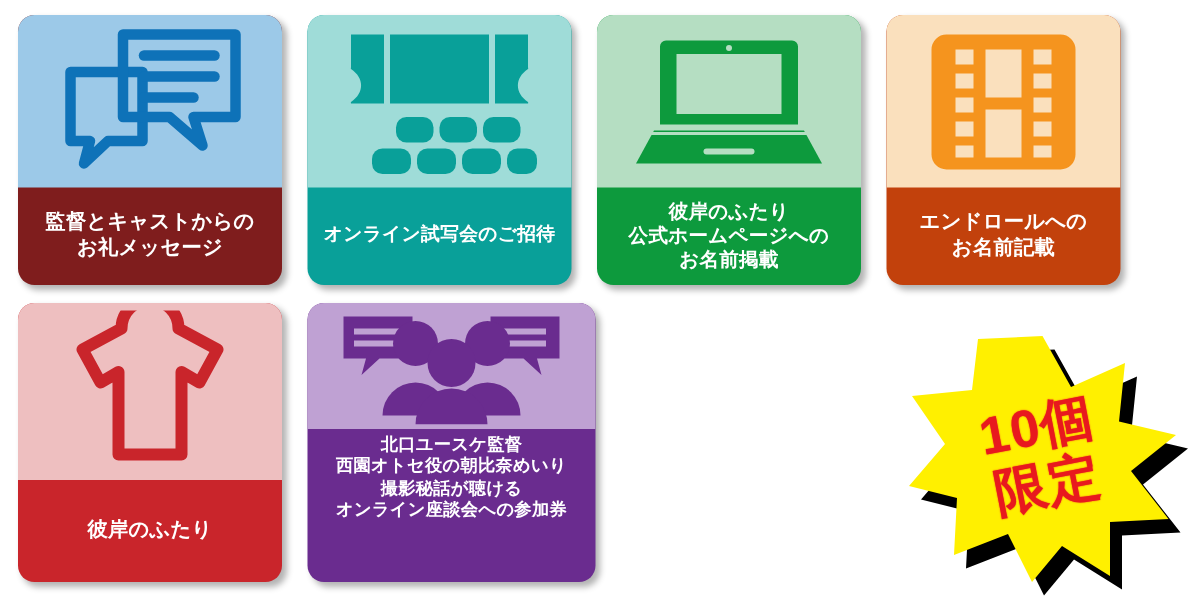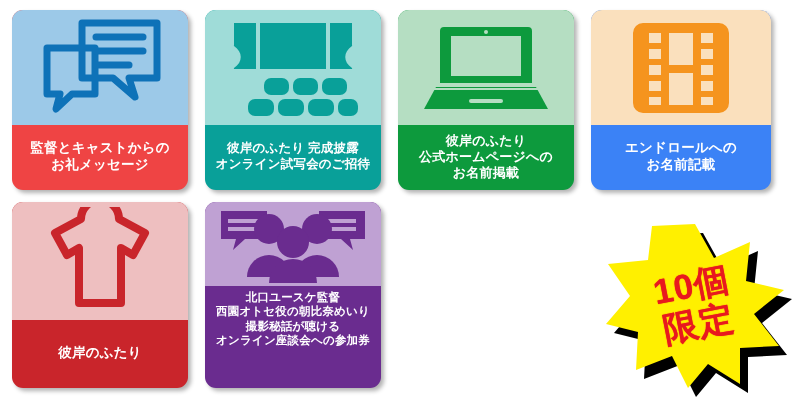--- a/index.html
+++ b/index.html
@@ -36,42 +36,42 @@
     text-align:center;
     color:#ffffff;
     font-weight:bold;
     letter-spacing:0.2px;
     padding:2px 3px 3px;
     box-sizing:border-box;
   }
   .cap span{display:block;line-height:1.25;}
 
   
-  #tile-thanks-message{left:12px;top:10px;width:176px;height:180px;background:#ef4444;}
+  #tile-thanks-message{left:12px;top:10px;width:176px;height:180px;background:#7f1d1d;}
   #tile-thanks-message .art{height:115px;background:#9CC9E8;}
   #tile-thanks-message .cap{font-size:13.5px;}
 
   #tile-screening-invite{left:205px;top:10px;width:176px;height:180px;background:#09A099;}
   #tile-screening-invite .art{height:115px;background:#9FDCD8;}
   #tile-screening-invite .cap{font-size:12.5px;}
 
   #tile-website-credit{left:398px;top:10px;width:176px;height:180px;background:#0D9A3D;}
   #tile-website-credit .art{height:115px;background:#B5DEC2;}
   #tile-website-credit .cap{font-size:13px;}
 
-  #tile-endroll-credit{left:591px;top:10px;width:180px;height:180px;background:#3b82f6;}
+  #tile-endroll-credit{left:591px;top:10px;width:156px;height:180px;background:#c2410c;}
   #tile-endroll-credit .art{height:115px;background:#FAE0BD;}
   #tile-endroll-credit .cap{font-size:13.5px;}
 
   
   #tile-tshirt{left:12px;top:202px;width:176px;height:186px;background:#C9252B;}
   #tile-tshirt .art{height:118px;background:#EEBFC0;}
   #tile-tshirt .cap{font-size:13.5px;}
 
-  #tile-talk-session{left:205px;top:202px;width:176px;height:186px;background:#6A2C8F;}
+  #tile-talk-session{left:205px;top:202px;width:192px;height:186px;background:#6A2C8F;}
   #tile-talk-session .art{height:84px;background:#BFA1D3;}
   #tile-talk-session .cap{font-size:11.5px;align-items:flex-start;padding-top:4px;}
 
   
   #limited-badge{
     position:absolute;left:604px;top:218px;width:182px;height:172px;
   }
   #limited-badge .burst-shadow,
   #limited-badge .burst-main{
     position:absolute;left:0;top:0;width:182px;height:172px;
@@ -128,21 +128,20 @@
           <rect x="104" y="63" width="25" height="17" rx="7"></rect>
           <rect x="30" y="84" width="26" height="17" rx="7"></rect>
           <rect x="60" y="84" width="26" height="17" rx="7"></rect>
           <rect x="90" y="84" width="26" height="17" rx="7"></rect>
           <rect x="120" y="84" width="20" height="17" rx="7"></rect>
         </g>
       </svg>
     </div>
     <div class="cap">
       <div>
-        <span>彼岸のふたり 完成披露</span>
         <span>オンライン試写会のご招待</span>
       </div>
     </div>
   </div>
 
   <div class="tile" id="tile-website-credit">
     <div class="art">
       <svg width="150" height="105" viewBox="0 0 150 105">
         <g fill="#0D9A3D">
           <path d="M33 12 h84 a4 4 0 0 1 4 4 v52 h-92 v-52 a4 4 0 0 1 4 -4 z

